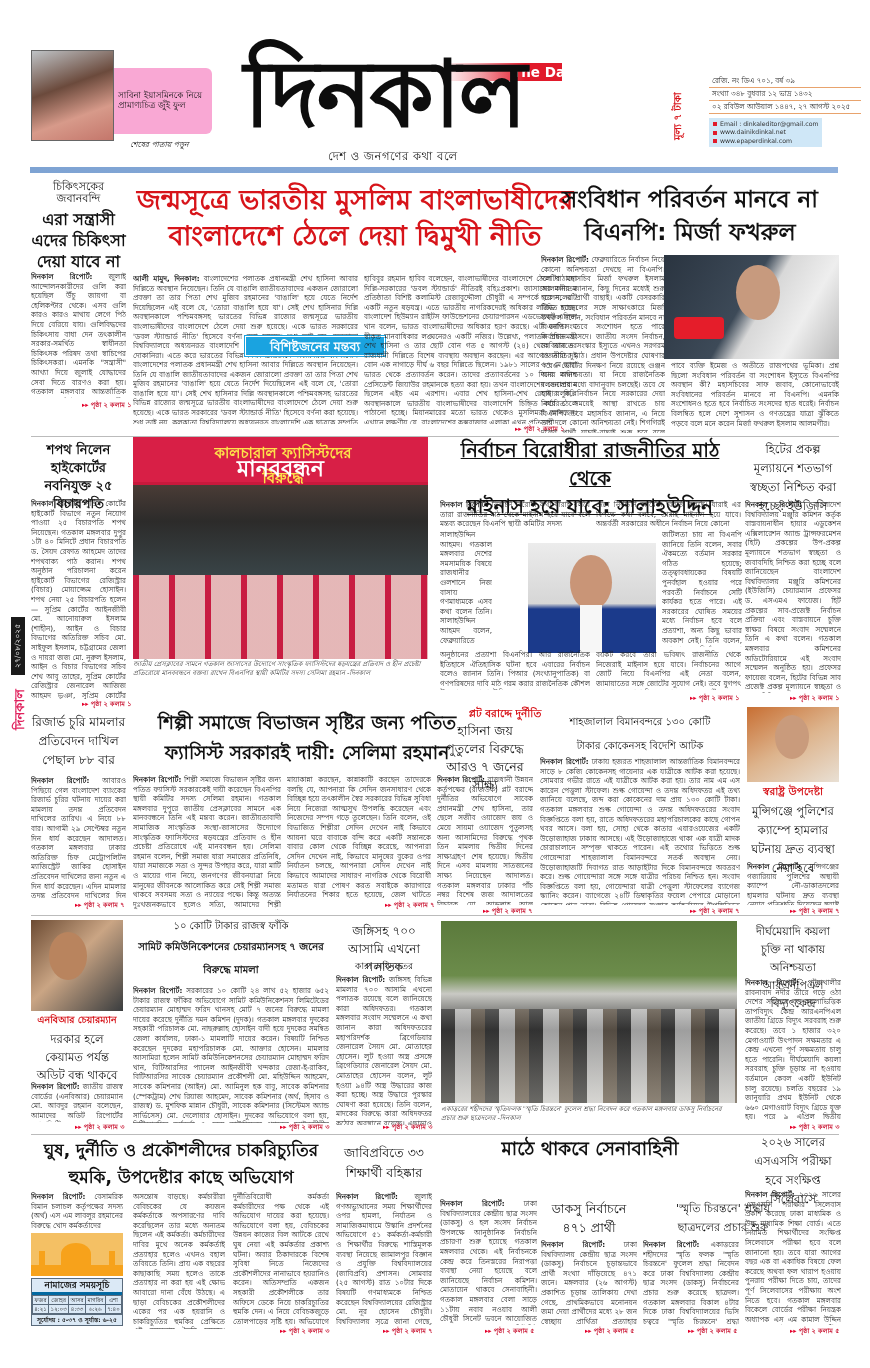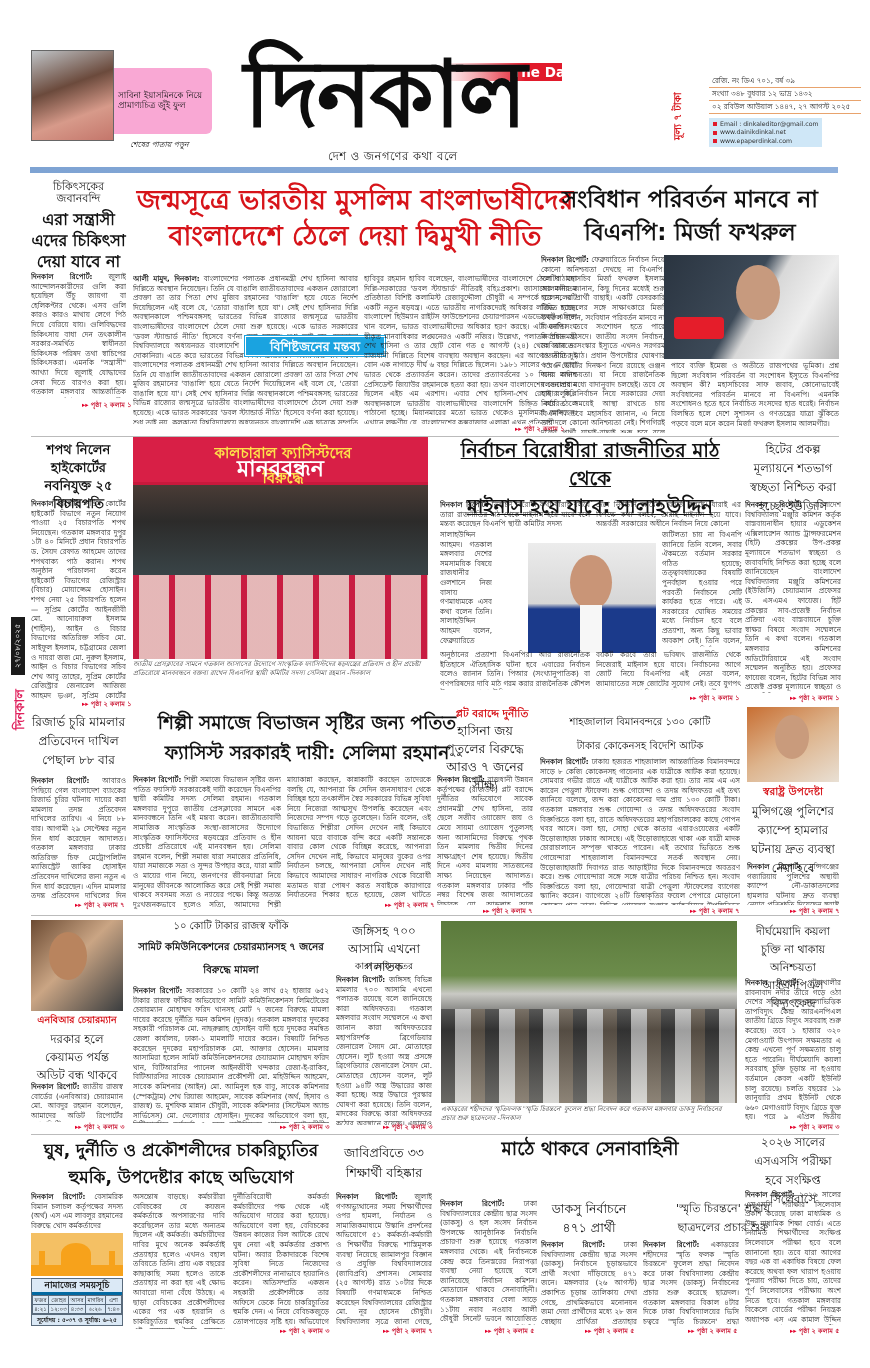--- a/index.html
+++ b/index.html
@@ -143,21 +143,21 @@
 <div class="abs jump" style="left:75px;top:900px;"><span class="arr">▸▸</span> <span>পৃষ্ঠা ২ কলাম ৭</span></div>
 
 <div class="abs hl" style="left:133px;top:708px;width:300px;font-size:18.5px;line-height:30px;margin-left:24px;">
   <div>শিল্পী সমাজে বিভাজন সৃষ্টির জন্য পতিত</div>
   <div>ফ্যাসিস্ট সরকারই দায়ী: সেলিমা রহমান</div>
 </div>
 <div class="abs body-text" style="left:133px;top:775px;width:148px;height:135px;"><b>দিনকাল রিপোর্ট:</b> <span>শিল্পী সমাজে বিভাজন সৃষ্টির জন্য পতিত ফ্যাসিস্ট সরকারকেই দায়ী করেছেন বিএনপির স্থায়ী কমিটির সদস্য সেলিমা রহমান। গতকাল মঙ্গলবার দুপুরে জাতীয় প্রেসক্লাবের সামনে এক মানববন্ধনে তিনি এই মন্তব্য করেন। জাতীয়তাবাদী সামাজিক সাংস্কৃতিক সংস্থা-জাসাসের উদ্যোগে সাংস্কৃতিক ফ্যাসিস্টদের ষড়যন্ত্রের প্রতিবাদ ও হীন প্রচেষ্টা প্রতিরোধে এই মানববন্ধন হয়। সেলিমা রহমান বলেন, শিল্পী সমাজ যারা সমাজের প্রতিনিধি, যারা সমাজকে সত্য ও সুন্দর উপহার করে, যারা মাটি ও মায়ের গান নিয়ে, জনগণের জীবনযাত্রা নিয়ে মানুষের জীবনকে আলোকিত করে সেই শিল্পী সমাজ থাকবে সবসময় সত্য ও ন্যায়ের পক্ষে। কিন্তু অত্যন্ত দুঃখজনকভাবে হলেও সত্যি, আমাদের শিল্পী সমাজের মধ্যে বিভাজন হয়ে গেছে। কেন এই বিভাজন? আমি শুধু বলতে চাই, যারা আজকে</span></div>
 <div class="abs body-text" style="left:287px;top:775px;width:144px;height:124px;"><span>মায়াকান্না করছেন, কান্নাকাটি করছেন তাদেরকে বলছি যে, আপনারা কি সেদিন জনসাধারণ থেকে বিচ্ছিন্ন হয়ে তৎকালীন স্বৈর সরকারের বিভিন্ন সুবিধা নিয়ে নিজেরা আত্মসুখ উপলব্ধি করেছেন এবং নিজেদের সম্পদ গড়ে তুলেছেন। তিনি বলেন, ওই বিভাজিত শিল্পীরা সেদিন দেখেন নাই কিভাবে আয়না ঘরে বাবাকে বন্দি করে একটি সন্তানকে বাবার কোল থেকে বিচ্ছিন্ন করেছে, আপনারা সেদিন দেখেন নাই, কিভাবে মানুষের বুকের ওপর নির্যাতন চলছে, আপনারা সেদিন দেখেন নাই কিভাবে আমাদের সাধারণ নাগরিক থেকে বিরোধী মতামত যারা পোষণ করত সবাইকে কারাগারে নির্যাতনের শিকার হতে হয়েছে, জেল খাটতে হয়েছে। কারণ আপনারা তো মানুষকে বিশ্বাস করেন না। আপনারা কিসের শিল্পী? আপনারা নিজের সম্পদ গড়ার জন্য কাজ করেছেন কিন্তু সমাজের যে সত্য</span></div>
 <div class="abs jump" style="left:385px;top:900px;"><span class="arr">▸▸</span> <span>পৃষ্ঠা ২ কলাম ৭</span></div>
 
-<div class="abs hl red" style="left:444px;top:708px;width:96px;font-size:10.5px;">প্লট বরাদ্দে দুর্নীতি</div>
+<div class="abs hl red" style="left:457px;top:708px;width:96px;font-size:10.5px;">প্লট বরাদ্দে দুর্নীতি</div>
 <div class="abs hl" style="left:437px;top:722px;width:96px;font-size:12.5px;font-weight:normal;line-height:18px;">হাসিনা জয় পুতুলের বিরুদ্ধে আরও ৭ জনের সাক্ষ্য</div>
 <div class="abs body-text" style="left:437px;top:775px;width:96px;height:130px;"><b>দিনকাল রিপোর্ট:</b> <span>রাজধানী উন্নয়ন কর্তৃপক্ষের (রাজউক) প্লট বরাদ্দে দুর্নীতির অভিযোগে সাবেক প্রধানমন্ত্রী শেখ হাসিনা, তার ছেলে সজীব ওয়াজেদ জয় ও মেয়ে সায়মা ওয়াজেদ পুতুলসহ অন্য আসামিদের বিরুদ্ধে পৃথক তিন মামলায় দ্বিতীয় দিনের সাক্ষ্যগ্রহণ শেষ হয়েছে। দ্বিতীয় দিনে এসব মামলায় সাতজনের সাক্ষ্য নিয়েছেন আদালত। গতকাল মঙ্গলবার ঢাকার পাঁচ নম্বর বিশেষ জজ আদালতের বিচারক মো. আব্দুল্লাহ আল মামুনের আদালত সাক্ষীদের জবানবন্দি রেকর্ড করেন। তবে</span></div>
 <div class="abs jump" style="left:483px;top:906px;"><span class="arr">▸▸</span> <span>পৃষ্ঠা ২ কলাম ৭</span></div>
 
 <div class="abs hl" style="left:540px;top:710px;width:200px;font-size:10px;font-weight:normal;line-height:24px;">
   <div>শাহজালাল বিমানবন্দরে ১৩০ কোটি</div>
   <div>টাকার কোকেনসহ বিদেশি আটক</div>
 </div>
 <div class="abs body-text" style="left:540px;top:757px;width:200px;height:148px;"><b>দিনকাল রিপোর্ট:</b> <span>ঢাকায় হজরত শাহজালাল আন্তর্জাতিক বিমানবন্দরে সাড়ে ৮ কেজি কোকেনসহ গায়েনার এক যাত্রীকে আটক করা হয়েছে। সোমবার গভীর রাতে এই যাত্রীকে আটক করা হয়। তার নাম এম এস কারেন পেত্তুলা স্টাফেল। শুল্ক গোয়েন্দা ও তদন্ত অধিদফতর এই তথ্য জানিয়ে বলেছে, জব্দ করা কোকেনের দাম প্রায় ১৩০ কোটি টাকা। গতকাল মঙ্গলবার শুল্ক গোয়েন্দা ও তদন্ত অধিদফতরের সংবাদ বিজ্ঞপ্তিতে বলা হয়, রাতে অধিদফতরের মহাপরিচালকের কাছে গোপন খবর আসে। বলা হয়, সোহা থেকে কাতার এয়ারওয়েজের একটি উড়োজাহাজ ঢাকায় আসছে। এই উড়োজাহাজে থাকা এক যাত্রী মাদক চোরাচালানে সম্পৃক্ত থাকতে পারেন। এই তথ্যের ভিত্তিতে শুল্ক গোয়েন্দারা শাহজালাল বিমানবন্দরে সতর্ক অবস্থান নেয়। উড়োজাহাজটি দিবাগত রাত আড়াইটার দিকে বিমানবন্দরে অবতরণ করে। শুল্ক গোয়েন্দারা সঙ্গে সঙ্গে যাত্রীর পরিচয় নিশ্চিত হন। সংবাদ বিজ্ঞপ্তিতে বলা হয়, গোয়েন্দারা যাত্রী পেত্তুলা স্টাফেলের ব্যাগেজ স্ক্যানিং করেন। ব্যাগেজে ২৪টি ডিম্বাকৃতির ফয়েল পেপারে মোড়ানো কোকেন পান তারা। বিভিন্ন গোয়েন্দা সংস্থার কর্মকর্তাদের উপস্থিতিতে এই কোকেন উদ্ধার হয় বলে সংবাদ বিজ্ঞপ্তিতে উল্লেখ করা হয়। এতে বলা হয়, পরে মাদকদ্রব্য নিয়ন্ত্রণ অধিদফতরের বিমানবন্দর</span></div>
 <div class="abs jump" style="left:690px;top:906px;"><span class="arr">▸▸</span> <span>পৃষ্ঠা ২ কলাম ৭</span></div>

